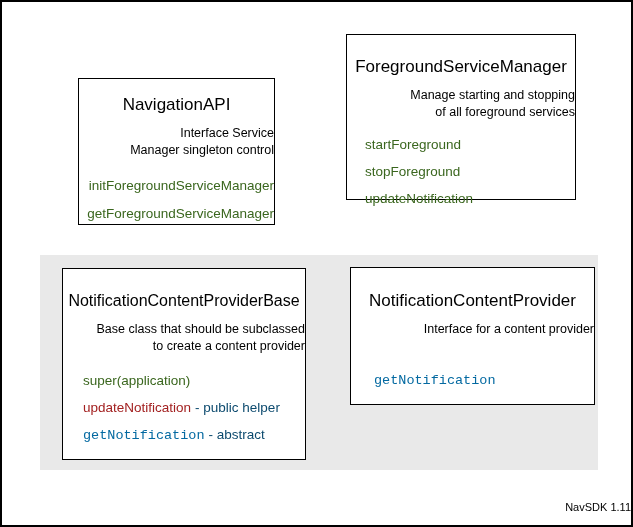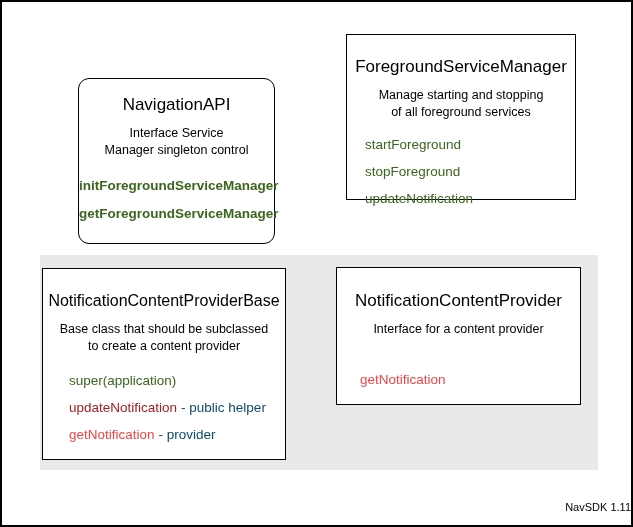--- a/index.html
+++ b/index.html
@@ -26,64 +26,64 @@
     height: 215px;
     background: #e9e9e9;
   }
   .class-box {
     position: absolute;
     box-sizing: border-box;
     background: #ffffff;
     border: 1.5px solid #000000;
   }
   #box-navigation-api {
-    left: 76px; top: 76px; width: 197px; height: 166px; border-radius: 11px;
+    left: 76px; top: 76px; width: 197px; height: 147px;
   }
   #box-foreground-service-manager {
     left: 344px; top: 32px; width: 230px; height: 166px;
   }
   #box-notification-content-provider-base {
-    left: 40px; top: 266px; width: 244px; height: 192px;
+    left: 60px; top: 266px; width: 244px; height: 192px;
   }
   #box-notification-content-provider {
-    left: 334px; top: 265px; width: 245px; height: 138px;
+    left: 348px; top: 265px; width: 245px; height: 138px;
   }
   .class-title {
     font-size: 17px;
     line-height: 20px;
     text-align: center;
     white-space: nowrap;
   }
   #box-navigation-api .class-title { margin-top: 16px; }
   #box-foreground-service-manager .class-title { margin-top: 22px; }
   #box-notification-content-provider-base .class-title { margin-top: 22px; font-size: 16px; }
   #box-notification-content-provider .class-title { margin-top: 23px; }
   .class-desc {
     font-size: 12.5px;
     line-height: 17px;
-    text-align: center;
+    text-align: right;
     margin-top: 10px;
   }
   .methods {
     margin-top: 17px;
   }
   .method {
     font-size: 13.5px;
     line-height: 16px;
     margin-bottom: 11px;
     white-space: nowrap;
   }
-  #box-navigation-api .methods { margin-top: 19px; text-align: right; font-weight: bold; }
+  #box-navigation-api .methods { margin-top: 19px; text-align: right; }
   #box-navigation-api .method { margin-bottom: 12px; }
   #box-foreground-service-manager .methods { margin-top: 16px; padding-left: 18px; text-align: left; }
-  #box-notification-content-provider-base .methods { margin-top: 18px; padding-left: 26px; text-align: left; }
+  #box-notification-content-provider-base .methods { margin-top: 18px; padding-left: 20px; text-align: left; }
   #box-notification-content-provider .methods { margin-top: 34px; padding-left: 23px; text-align: left; }
   .m-green { color: #3a661e; }
   .m-red { color: #a32121; }
-  .m-blue { color: #ef4444; }
+  .m-blue { color: #0369a1; font-family: Liberation Mono, monospace; }
   .annotation { color: #0c4a6e; margin-left: 4px; }
   .group-label {
     position: absolute;
     top: 445px;
     right: 70px;
     font-size: 14.5px;
     line-height: 18px;
     white-space: nowrap;
   }
   .sdk-label {
@@ -130,21 +130,21 @@
 
   <div class="class-box" id="box-notification-content-provider-base">
     <div class="class-title">NotificationContentProviderBase</div>
     <div class="class-desc">
       <div>Base class that should be subclassed</div>
       <div>to create a content provider</div>
     </div>
     <div class="methods">
       <div class="method"><span class="m-green">super(application)</span></div>
       <div class="method"><span class="m-red">updateNotification</span><span class="annotation">- public helper</span></div>
-      <div class="method"><span class="m-blue">getNotification</span><span class="annotation">- provider</span></div>
+      <div class="method"><span class="m-blue">getNotification</span><span class="annotation">- abstract</span></div>
     </div>
   </div>
 
   <div class="class-box" id="box-notification-content-provider">
     <div class="class-title">NotificationContentProvider</div>
     <div class="class-desc">
       <div>Interface for a content provider</div>
     </div>
     <div class="methods">
       <div class="method"><span class="m-blue">getNotification</span></div>

